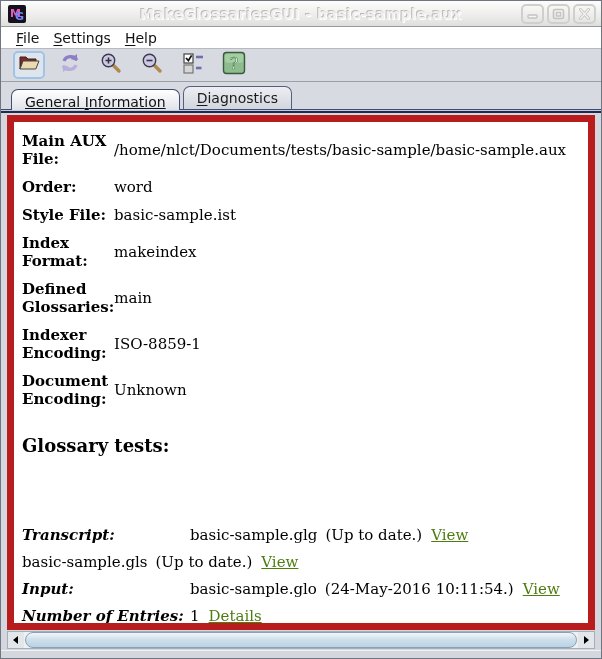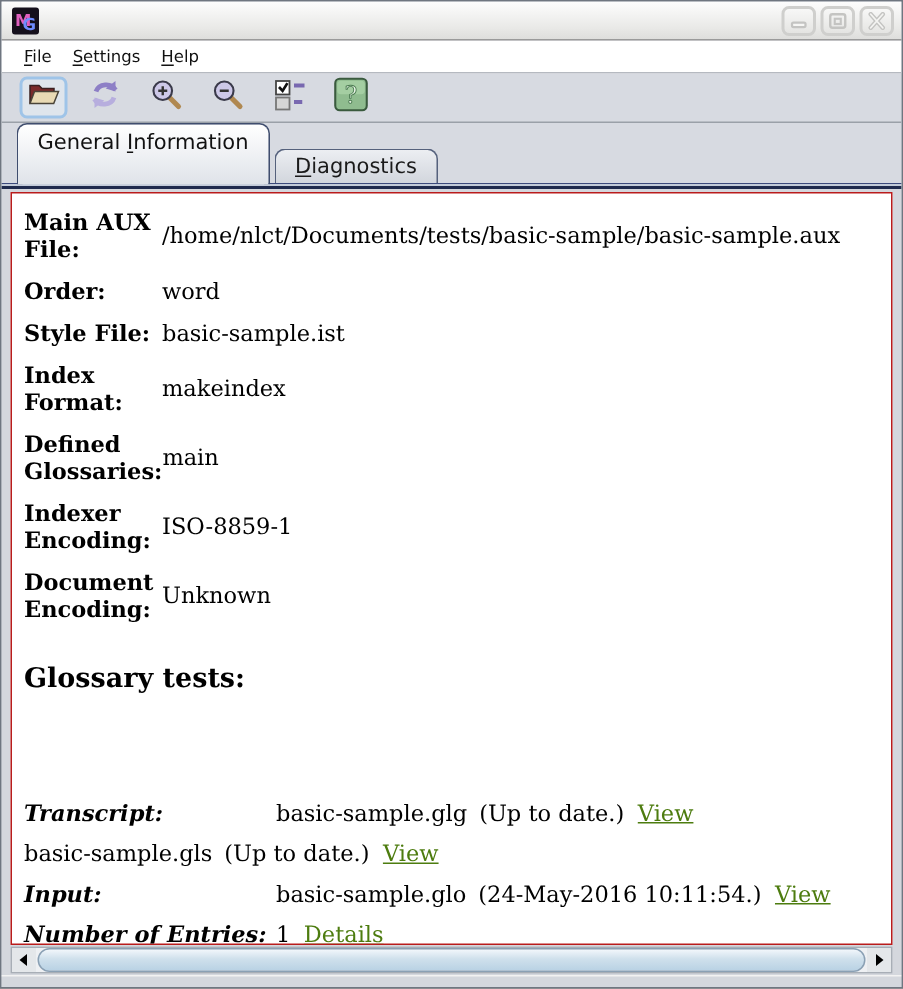--- a/index.html
+++ b/index.html
@@ -28,21 +28,21 @@
     text-shadow:-1px -1px 0 #bcbcba, 1px 1px 0 #ffffff, 0 0 1px #b4b4b2;
   }
   .win-controls { position:absolute; right:5px; top:3px; display:flex; gap:3px; }
   .win-btn {
     width:23px; height:20px; border:2px solid #cfcfcd; border-radius:5px;
     background:transparent; display:flex; align-items:center; justify-content:center;
   }
   
   .menubar {
     flex:0 0 22px; background:#ffffff; border-bottom:1px solid #b5b9c0;
-    display:flex; align-items:center; padding-left:8px; font-size:11px; color:#111;
+    display:flex; align-items:center; padding-left:8px; font-size:14px; color:#111;
   }
   .menu-item { padding:1px 7px; cursor:default; }
   .mn { text-decoration:underline; text-underline-offset:2px; }
   
   .toolbar {
     flex:0 0 33px; background:#d7dae1; border-bottom:1px solid #9aa0a8;
     display:flex; align-items:center; padding-left:12px; gap:9px;
   }
   .tool-btn {
     width:32px; height:28px; display:flex; align-items:center; justify-content:center;
@@ -53,31 +53,31 @@
   .tabstrip {
     flex:0 0 27px; background:#d7dae1; display:flex; align-items:flex-end;
     padding-left:10px; font-size:14px; color:#111;
   }
   .tab {
     padding:3px 13px 3px 13px; border:1px solid #55617c; border-bottom:none;
     border-radius:7px 7px 0 0; margin-right:3px; position:relative; white-space:nowrap;
   }
   .tab.selected {
     background:linear-gradient(#ffffff, #dfe3e9); z-index:2; margin-bottom:-1px;
-    padding-top:4px; padding-bottom:20px; border-color:#3f4d6e;
+    padding-top:4px; padding-bottom:0; border-color:#3f4d6e;text-decoration:underline;
   }
   .tab.unselected {
     background:linear-gradient(#eceef2, #d2d6dd); color:#1a1a1a; z-index:1;
   }
   .navline { flex:0 0 4px;
     background:linear-gradient(#3c4a7c 0 1px, #c3cbd9 1px 2px, #1f2a4d 2px 4px); }
   
   .content-area { flex:1 1 auto; background:#d4d7dd; padding:2px 6px 1px 6px; min-height:0; }
   .white-pane {
-    width:100%; height:100%; background:#ffffff; border:1px solid #b91c1c;
+    width:100%; height:100%; background:#ffffff; border:7px solid #b91c1c;
     padding:10px 10px 0 8px; overflow:hidden;
     font-family:"DejaVu Serif", serif; font-size:15px; color:#000;
   }
   .field-row { display:flex; align-items:center; margin-bottom:10px; }
   .field-label { flex:0 0 92px; font-weight:bold; line-height:18px; }
   .field-value { white-space:nowrap; line-height:18px; }
   .glossary-heading { margin-top:27px; font-size:18px; font-weight:bold; }
   .files-group { margin-top:70px; }
   .file-row { display:flex; align-items:baseline; margin-bottom:8px; line-height:19px; }
   .file-label { flex:0 0 168px; font-weight:bold;font-style:italic; }
@@ -106,20 +106,21 @@
 </head>
 <body>
 
 <div class="window">
 
   <div class="titlebar">
     <div class="win-icon">
       <span class="m">M</span>
       <span class="g">G</span>
     </div>
+    <div class="title-text">MakeGlossariesGUI - basic-sample.aux</div>
     <div class="win-controls">
       <div class="win-btn">
         <span>
           <svg width="13" height="12" viewBox="0 0 13 12">
               <rect x="2" y="7" width="9" height="3" rx="1" fill="#f6f6f4" stroke="#c4c4c2" stroke-width="1.5"></rect>
             </svg>
         </span>
       </div>
       <div class="win-btn">
         <span>

